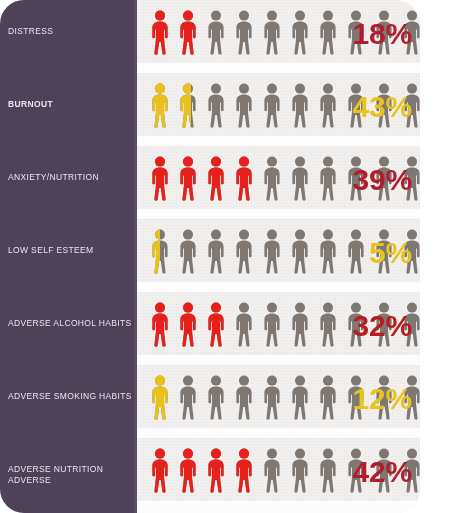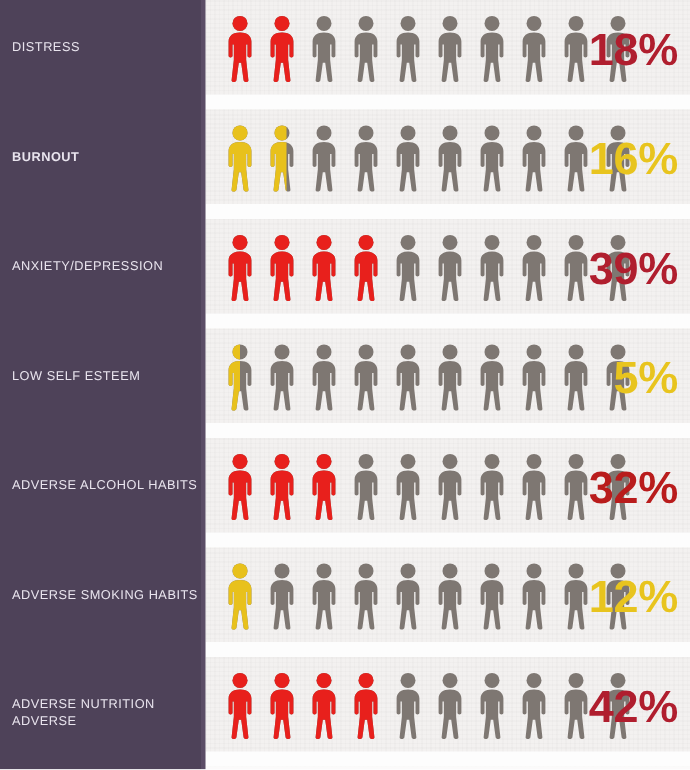--- a/index.html
+++ b/index.html
@@ -3,25 +3,26 @@
 <meta charset="utf-8">
 <title>Health Risk Pictogram Infographic</title>
 <style>
   html, body {
     margin: 0;
     padding: 0;
     background: #ffffff;
   }
   #infographic {
     position: relative;
-    width: 460px;
+    width: 420px;
     height: 513px;
     background: #fbfafa;
     overflow: hidden;
     font-family: "Liberation Sans", sans-serif;
+    border-radius: 24px;
     -webkit-font-smoothing: antialiased;
   }
   
   #label-panel {
     position: absolute;
     left: 0;
     top: 0;
     width: 134px;
     height: 513px;
     background: #4e4259;
@@ -849,29 +850,29 @@
         </div>
       </div>
     </div>
 
   <div id="label-panel"></div>
   <div id="label-panel-edge"></div>
 
   <div id="labels-layer">
       <div class="row-label" style="top: 25.5px;">DISTRESS</div>
       <div class="row-label" style="top: 98.5px; font-weight: bold;">BURNOUT</div>
-      <div class="row-label" style="top: 171.5px;">ANXIETY/DEPRESSION</div>
+      <div class="row-label" style="top: 171.5px;">ANXIETY/NUTRITION</div>
       <div class="row-label" style="top: 244.5px;">LOW SELF ESTEEM</div>
       <div class="row-label" style="top: 317.5px;">ADVERSE ALCOHOL HABITS</div>
       <div class="row-label" style="top: 390.5px;">ADVERSE SMOKING HABITS</div>
       <div class="row-label" style="top: 463.5px;">ADVERSE NUTRITION ADVERSE</div>
     </div>
   <div id="pcts-layer">
       <div class="pct" style="top: 16.5px; color: rgb(176, 30, 46);">18%</div>
-      <div class="pct" style="top: 89.5px; color: rgb(232, 196, 30);">16%</div>
+      <div class="pct" style="top: 89.5px; color: rgb(232, 196, 30);">43%</div>
       <div class="pct" style="top: 162.5px; color: rgb(176, 30, 46);">39%</div>
       <div class="pct" style="top: 235.5px; color: rgb(232, 196, 30);">5%</div>
       <div class="pct" style="top: 308.5px; color: #b91c1c;">32%</div>
       <div class="pct" style="top: 381.5px; color: rgb(232, 196, 30); margin-left: 36px;">12%</div>
       <div class="pct" style="top: 454.5px; color: rgb(176, 30, 46);">42%</div>
     </div>
 
 </div>
 
 </body></html>

